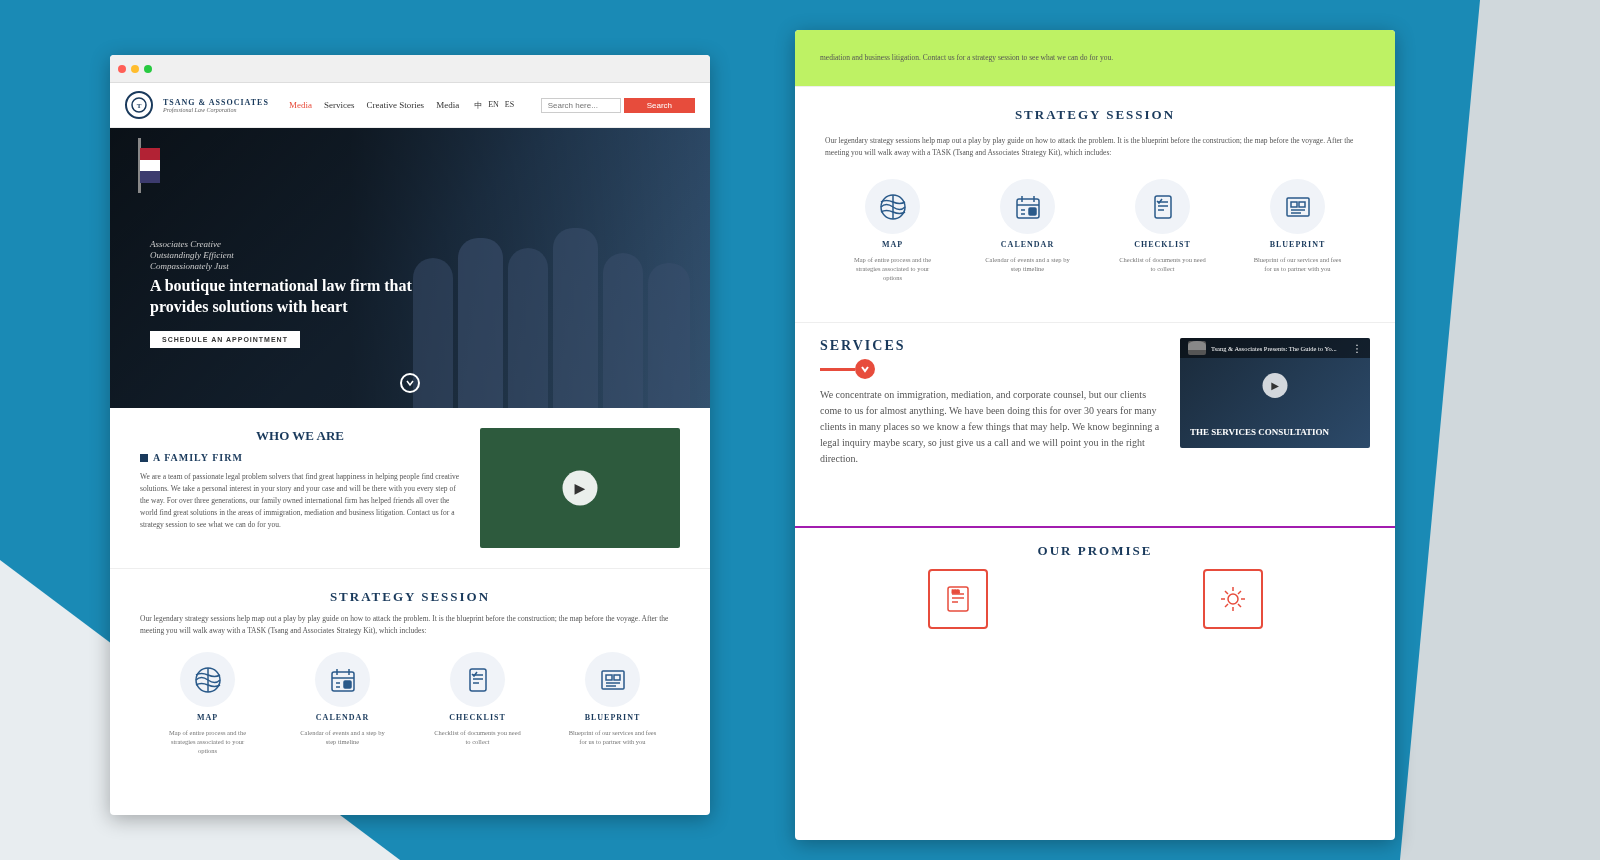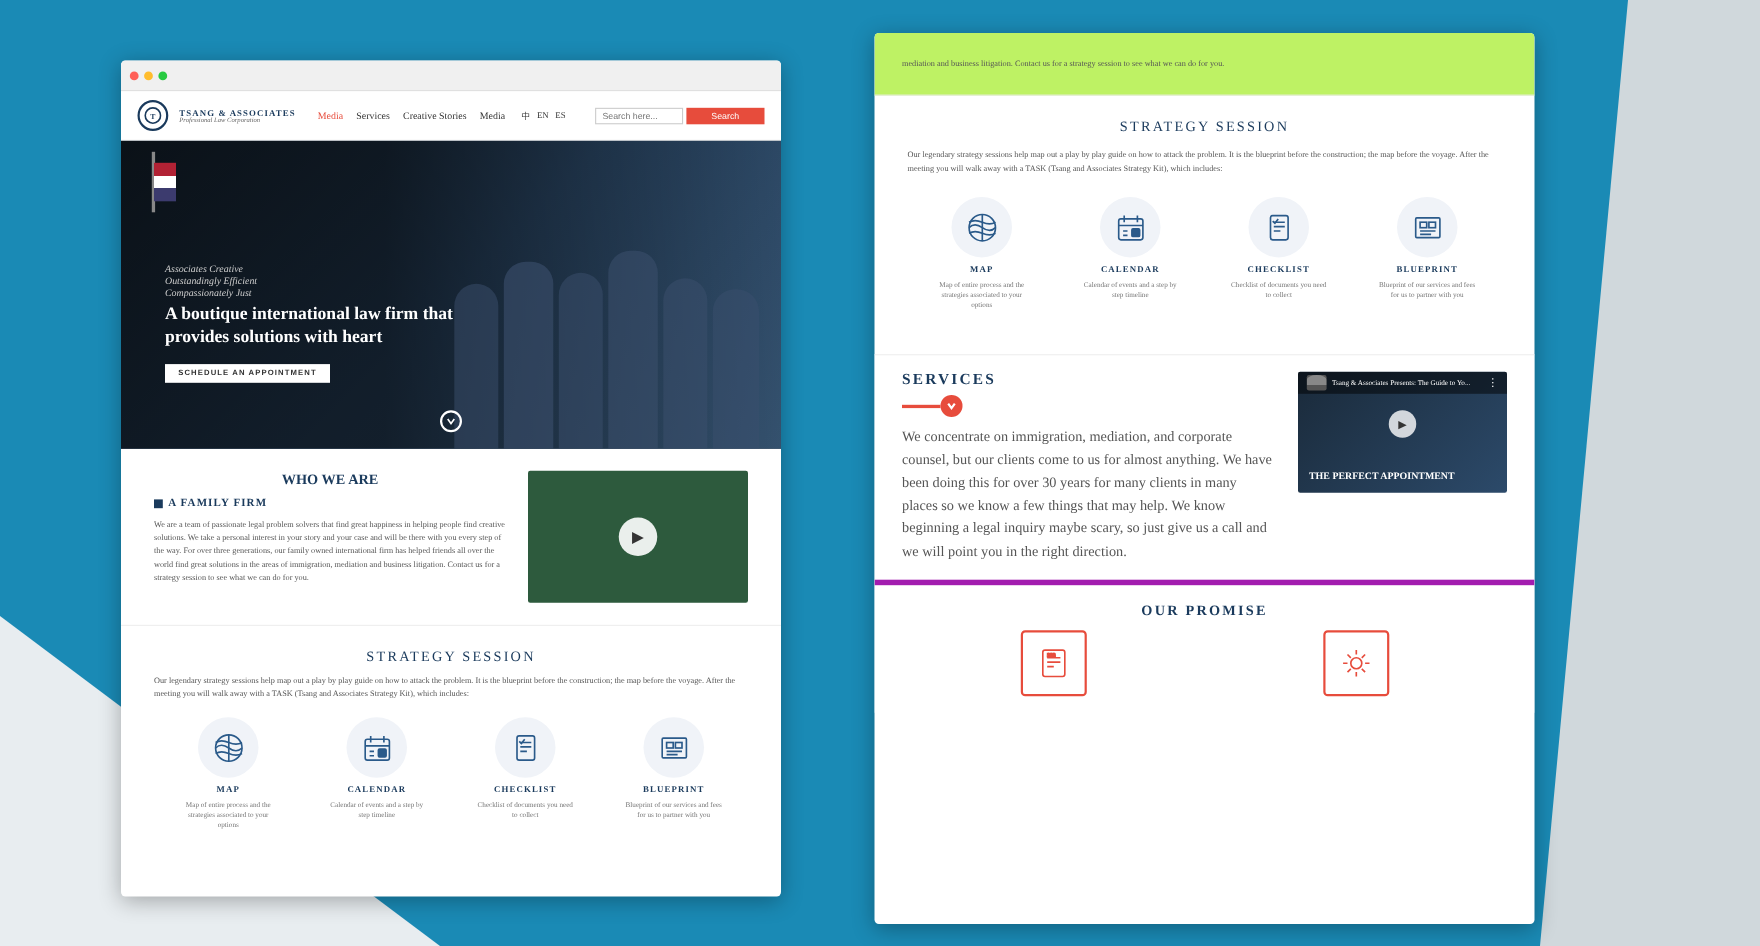--- a/index.html
+++ b/index.html
@@ -225,21 +225,21 @@
     }
 
     
     .section-strategy {
       padding: 20px 30px;
       background: white;
       border-top: 1px solid #eee;
       text-align: center;
     }
     .section-title {
-      font-size: 13px; font-weight: normal; color: #1a3a5c;
+      font-size: 13px; font-weight: bold; color: #1a3a5c;
       letter-spacing: 2px; margin-bottom: 8px;
     }
     .section-body-text {
       font-size: 7.5px; color: #555; line-height: 1.6;
       text-align: left; margin-bottom: 15px;
     }
     .icons-row {
       display: flex; justify-content: space-around; margin-top: 10px;
     }
     .icon-item {
@@ -302,21 +302,21 @@
       border-top: 1px solid #eee;
       display: flex;
       gap: 20px;
     }
     .services-text { flex: 1; }
     .services-title {
       font-size: 14px; font-weight: bold; color: #1a3a5c;
       letter-spacing: 2px; margin-bottom: 5px;
     }
     .services-body {
-      font-size: 13px; color: #555; line-height: 1.6;
+      font-size: 10px; color: #555; line-height: 1.6;
     }
     .video-thumb-right {
       width: 190px; height: 110px;
       background: linear-gradient(135deg, #1a2a3a, #2c4a6a);
       border-radius: 2px;
       position: relative;
       flex-shrink: 0;
       overflow: hidden;
     }
     .video-overlay-text {
@@ -344,22 +344,23 @@
       gap: 5px;
     }
     .video-top-bar span {
       color: white; font-size: 6.5px;
     }
 
     
     .section-promise {
       padding: 15px 25px;
       background: white;
-      border-top: 5px solid #a21caf;
+      border-top: 2px solid #a21caf;
       text-align: center;
+      margin-top: 44px;
     }
     .promise-title {
       font-size: 13px; font-weight: bold; color: #1a3a5c;
       letter-spacing: 2px; margin-bottom: 10px;
     }
     .promise-icons {
       display: flex; justify-content: space-around;
     }
     .promise-icon {
       width: 60px; height: 60px;
@@ -621,21 +622,21 @@
     <div class="video-thumb-right">
       <div class="video-top-bar">
         <div style="width:18px;height:14px;background:#555;border-radius:2px;overflow:hidden;">
           <div style="width:100%;height:60%;background:#888;border-radius:50% 50% 0 0;"></div>
         </div>
         <span>Tsang &amp; Associates Presents: The Guide to Yo...</span>
         <div style="margin-left:auto;color:white;font-size:10px;">⋮</div>
       </div>
       <div class="video-play-right">▶</div>
       <div class="video-overlay-text">
-        <span>THE PERFECT APPOINTMENT</span>
+        <span>THE SERVICES CONSULTATION</span>
       </div>
     </div>
   </div>
 
   <div class="section-promise">
     <div class="promise-title">OUR PROMISE</div>
     <div class="promise-icons">
 
       <div class="promise-icon">
         <svg width="30" height="30" viewBox="0 0 30 30" fill="none" stroke="#e74c3c" stroke-width="1.5">

